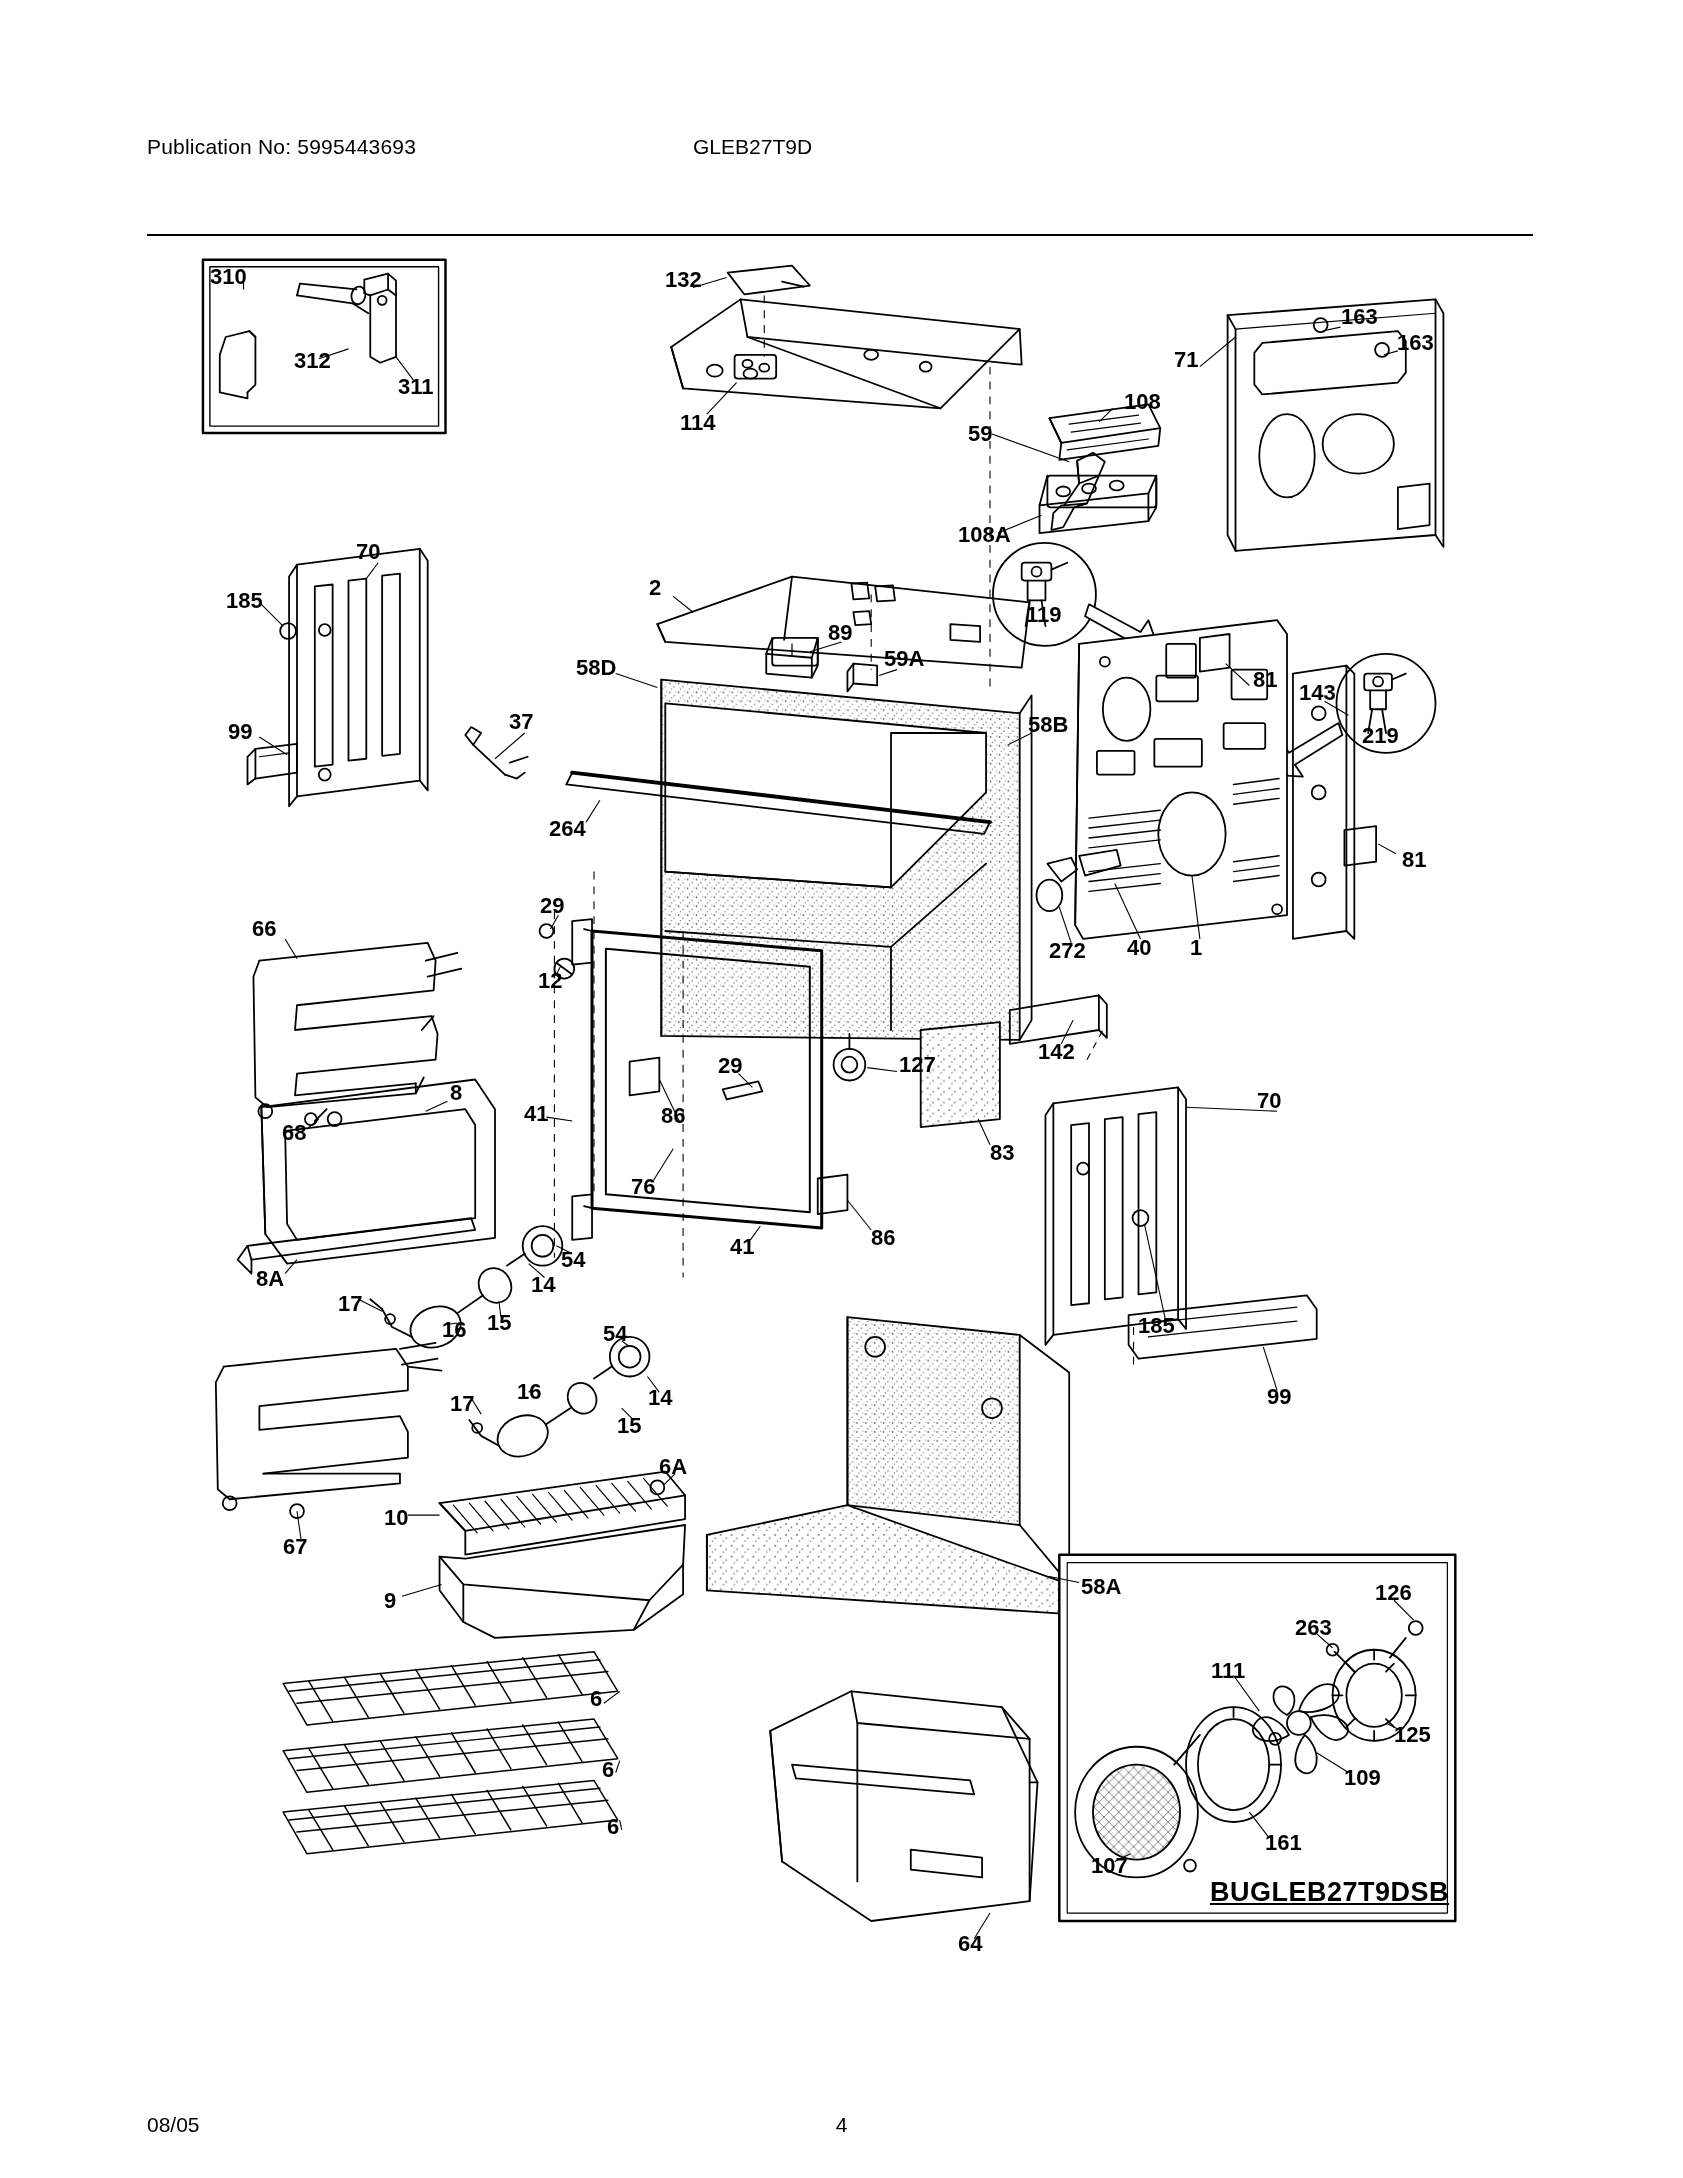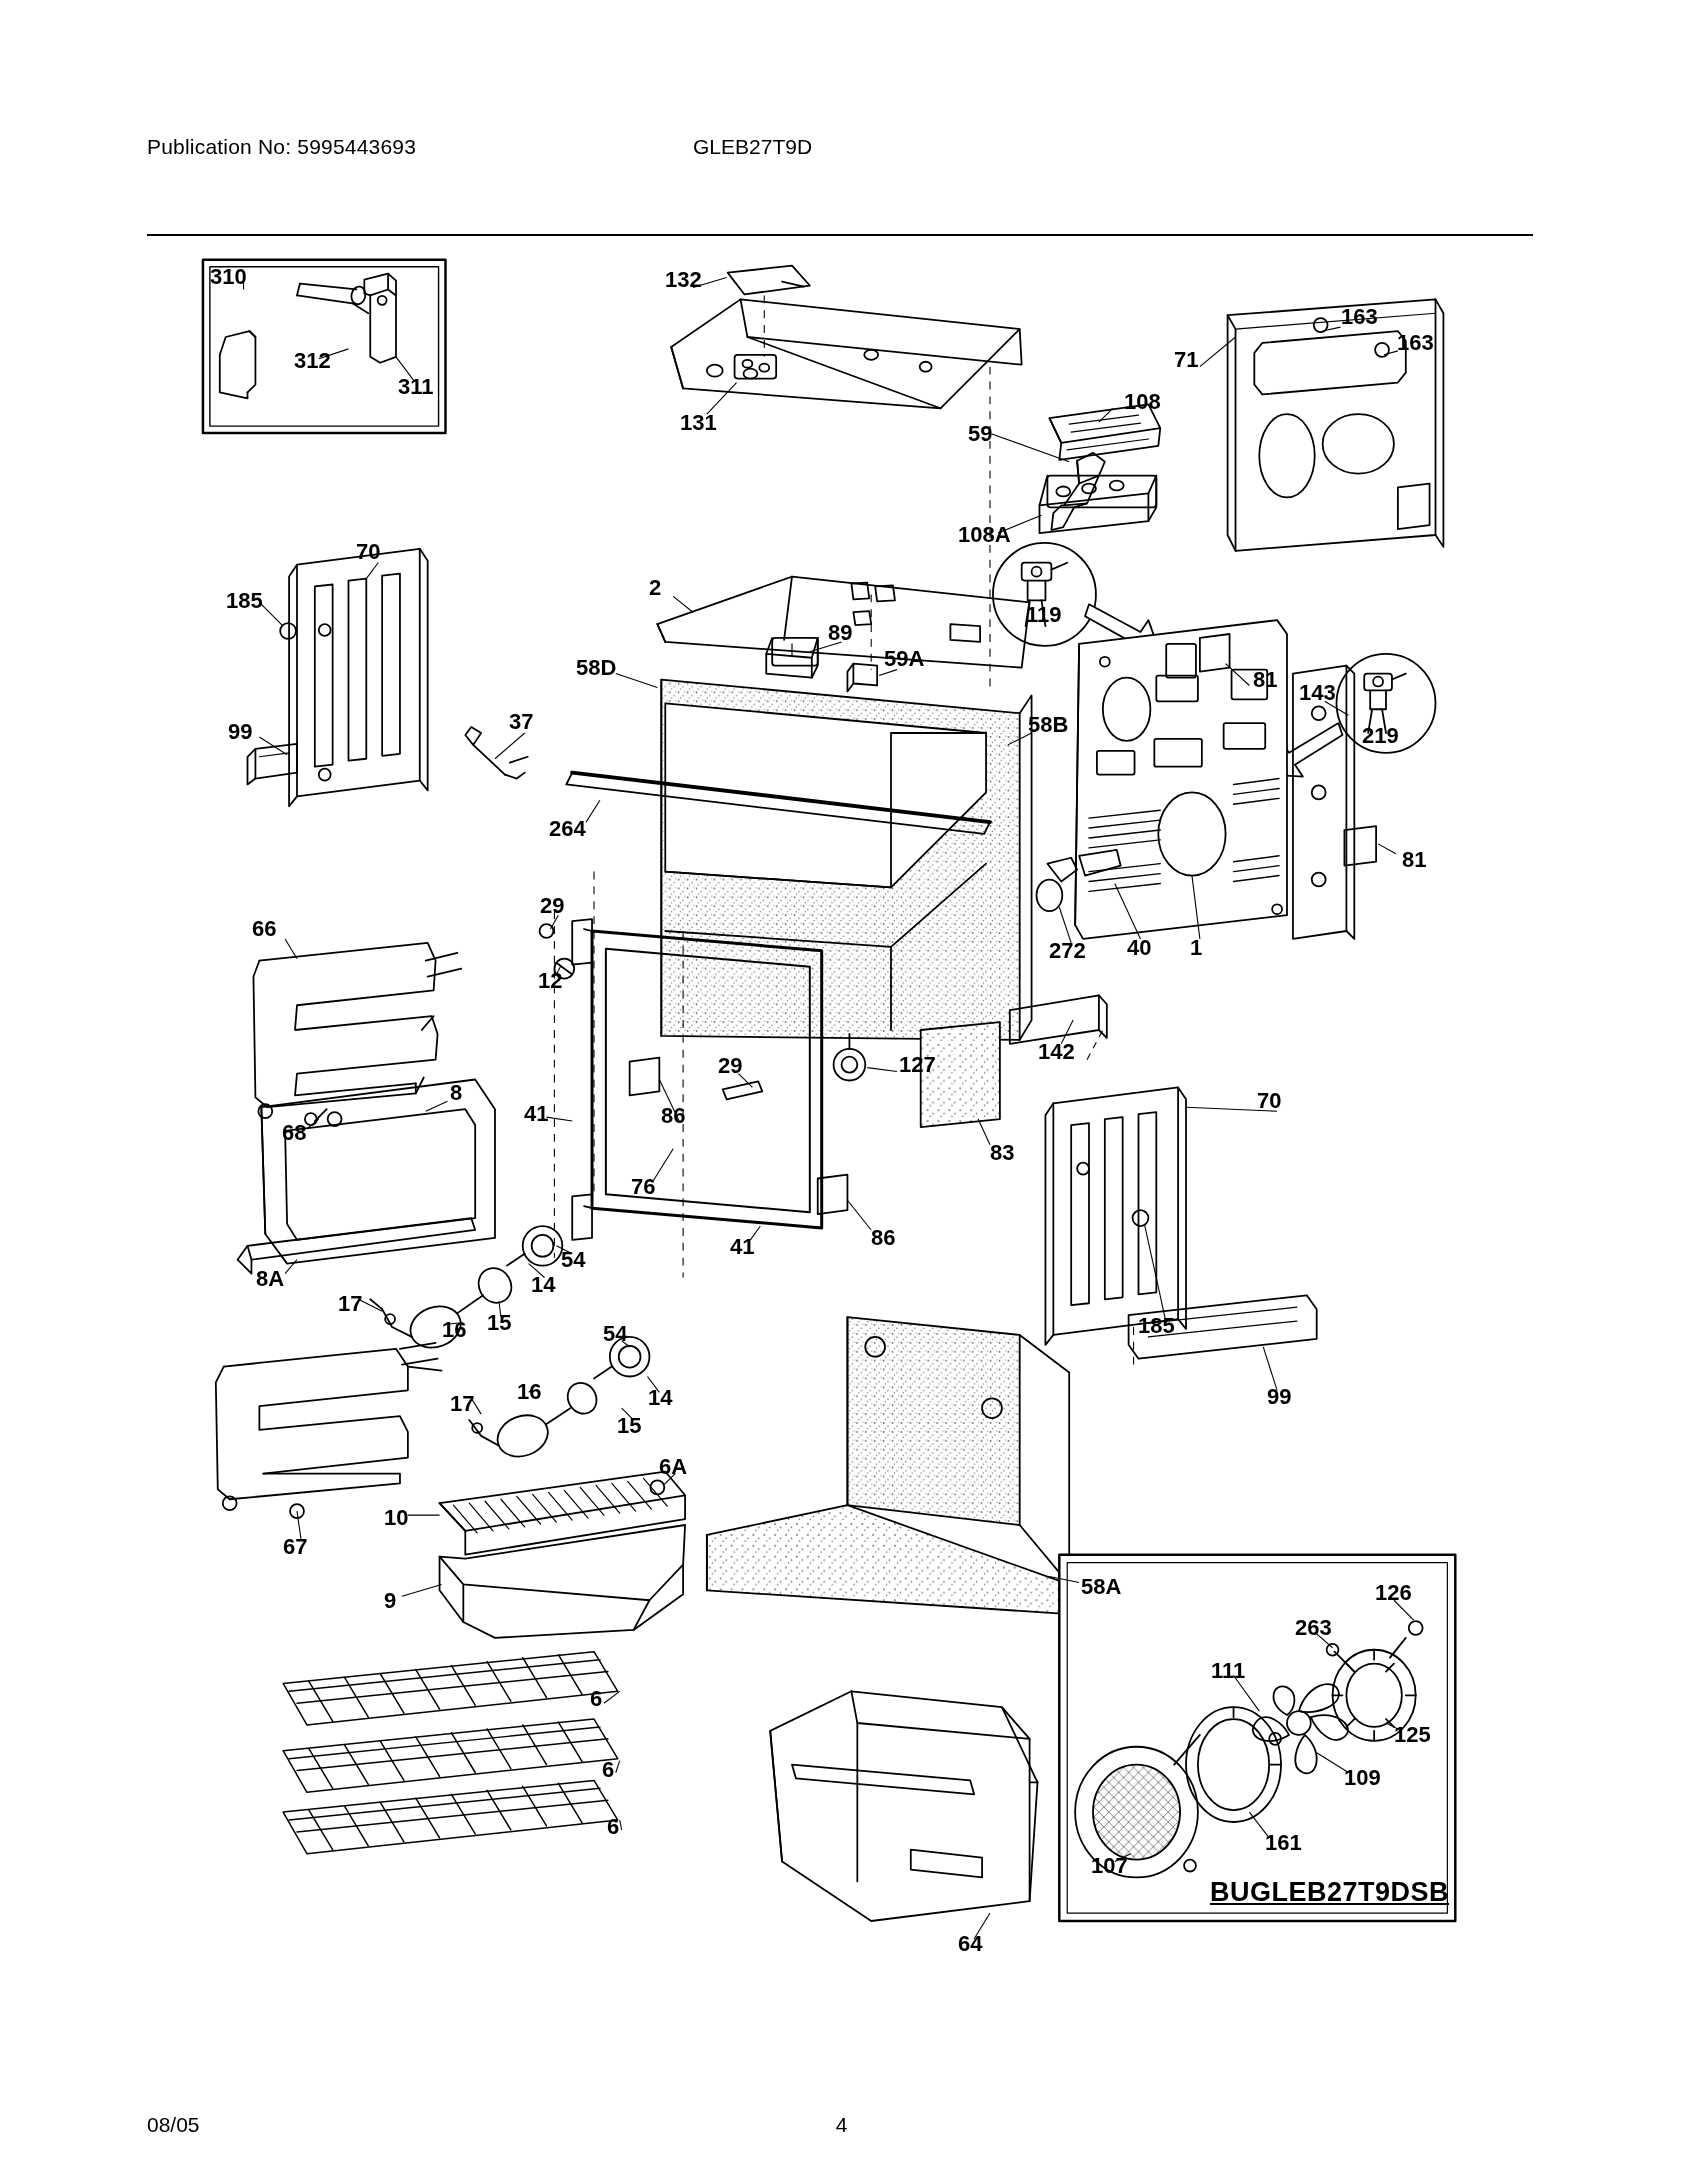--- a/index.html
+++ b/index.html
@@ -539,21 +539,21 @@
         <path d="M690 900 L690 1250"></path>
         <path d="M1145 1300 L1145 1340"></path>
       </g>
     </svg>
   </div>
 
   <div class="lbl" style="left:210px; top:226px;">310</div>
   <div class="lbl" style="left:294px; top:310px;">312</div>
   <div class="lbl" style="left:398px; top:336px;">311</div>
   <div class="lbl" style="left:665px; top:229px;">132</div>
-  <div class="lbl" style="left:680px; top:372px;">131</div>
+  <div class="lbl" style="left:680px; top:372px;">114</div>
   <div class="lbl" style="left:968px; top:383px;">59</div>
   <div class="lbl" style="left:1124px; top:351px;">108</div>
   <div class="lbl" style="left:958px; top:484px;">108A</div>
   <div class="lbl" style="left:1341px; top:266px;">163</div>
   <div class="lbl" style="left:1397px; top:292px;">163</div>
   <div class="lbl" style="left:1174px; top:309px;">71</div>
   <div class="lbl" style="left:1026px; top:564px;">119</div>
   <div class="lbl" style="left:356px; top:501px;">70</div>
   <div class="lbl" style="left:226px; top:550px;">185</div>
   <div class="lbl" style="left:228px; top:681px;">99</div>

